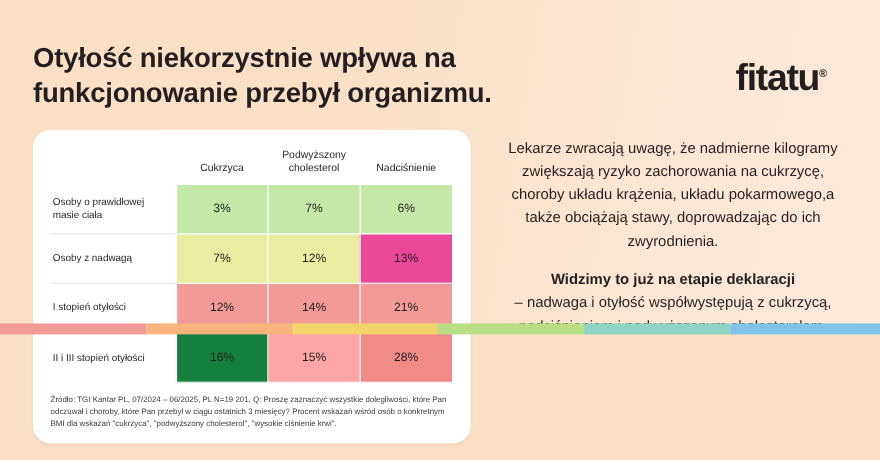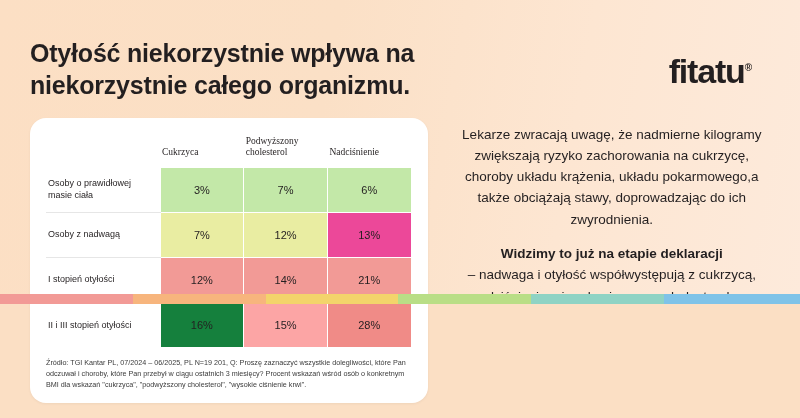--- a/index.html
+++ b/index.html
@@ -77,24 +77,23 @@
     table-layout: fixed;
   }
   table.stats th.corner {
     width: 112px;
   }
   table.stats th.colhead {
     font-size: 9.5px;
     font-weight: normal;
     color: #231f20;
     padding: 2px 2px 8px 2px;
-    text-align: left;
+    text-align: center;
     line-height: 1.25;
     vertical-align: bottom;
-    font-family: Liberation Serif, serif;
   }
   table.stats td.rowhead {
     font-size: 9px;
     color: #231f20;
     padding: 6px 8px 6px 2px;
     text-align: left;
     line-height: 1.3;
     border-bottom: 1px solid #e6e6e6;
     vertical-align: middle;
   }
@@ -137,21 +136,21 @@
   .bottombar span { height: 100%; }
 </style>
 </head>
 <body>
 
 <div class="page">
 
   <div class="header">
     <div class="headline">
       <span>Otyłość niekorzystnie wpływa na</span>
-      <span class="l2">niekorzystnie całego organizmu.</span>
+      <span class="l2">funkcjonowanie przebył organizmu.</span>
     </div>
     <div class="logo">
       <span>fitatu</span><span class="reg">®</span>
     </div>
   </div>
 
   <div class="content">
 
     <div class="card">
       <table class="stats">

